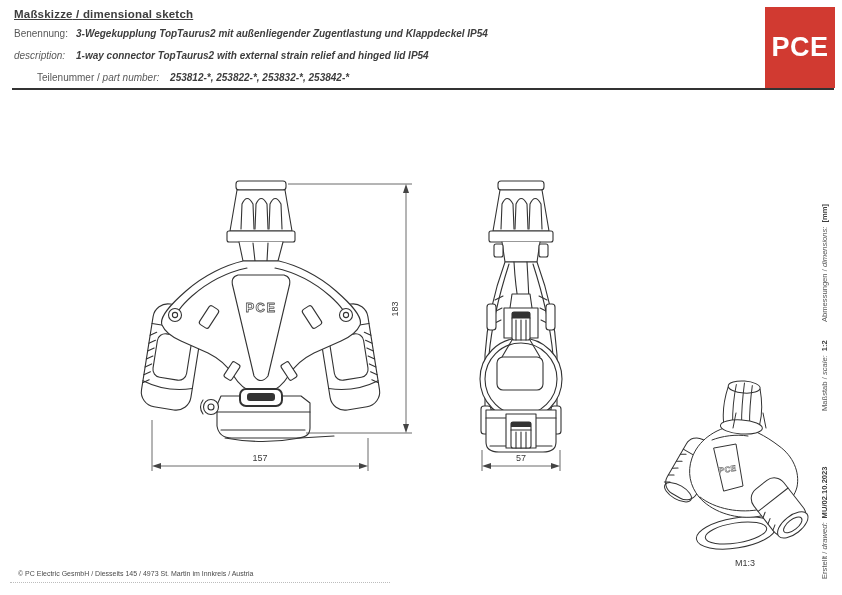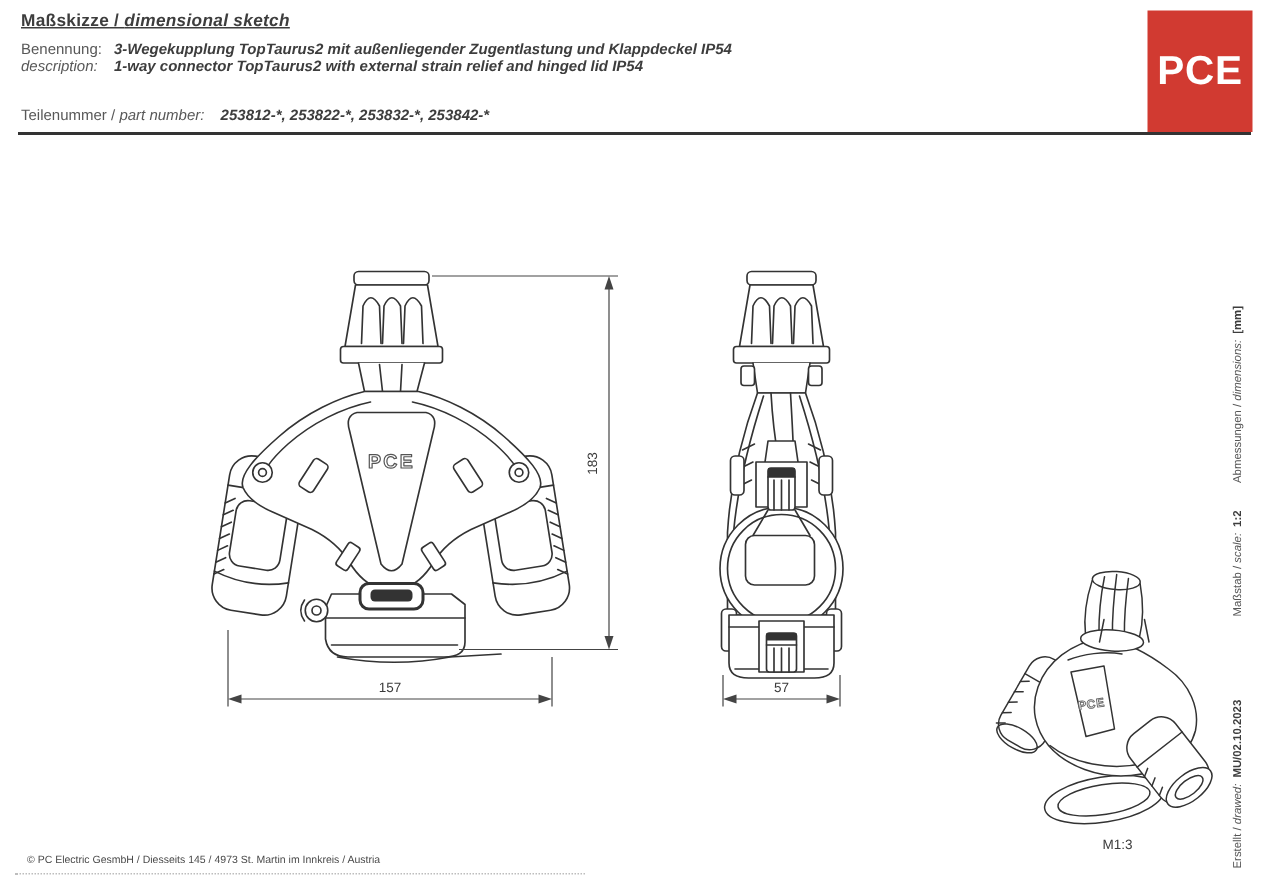--- a/index.html
+++ b/index.html
@@ -2,25 +2,25 @@
 <html><head>
 <meta charset="utf-8">
 <style>
   html,body{margin:0;padding:0;}
   body{width:842px;height:595px;position:relative;background:#ffffff;overflow:hidden;
        font-family:"Liberation Sans","DejaVu Sans",sans-serif;color:#3a3a3a;}
   .abs{position:absolute;}
   
   .doc-title{left:14px;top:8px;font-size:11.5px;font-weight:bold;color:#3d3d3d;
              text-decoration:underline;letter-spacing:.2px;}
-  .doc-title .en{font-style:italic;}
+  .doc-title .en{}
   .hrow{left:14px;font-size:10px;color:#585858;white-space:nowrap;}
   .hrow .val{font-weight:bold;color:#3d3d3d;font-style:italic;}
   .hrow .ital{font-style:italic;}
-  .hrow1{top:28px;} .hrow2{top:39px;} .hrow3{top:72px;}
+  .hrow1{top:28px;} .hrow2{top:50px;} .hrow3{top:72px;margin-left:23px;}
   .hrow1 .val,.hrow2 .val{position:absolute;left:62px;}
   .hrow3 .val{margin-left:8px;}
   .head-rule{left:12px;top:88px;width:822px;height:2px;background:#333;}
   
   .logo{left:765px;top:7px;width:70px;height:81px;display:flex;align-items:center;
         justify-content:center;}
   .logo span{color:#fff;font-weight:bold;font-size:27px;letter-spacing:.5px;}
   
   .vmeta{left:820px;transform:rotate(-90deg);transform-origin:0 0;white-space:nowrap;
          font-size:7.6px;color:#555;}

